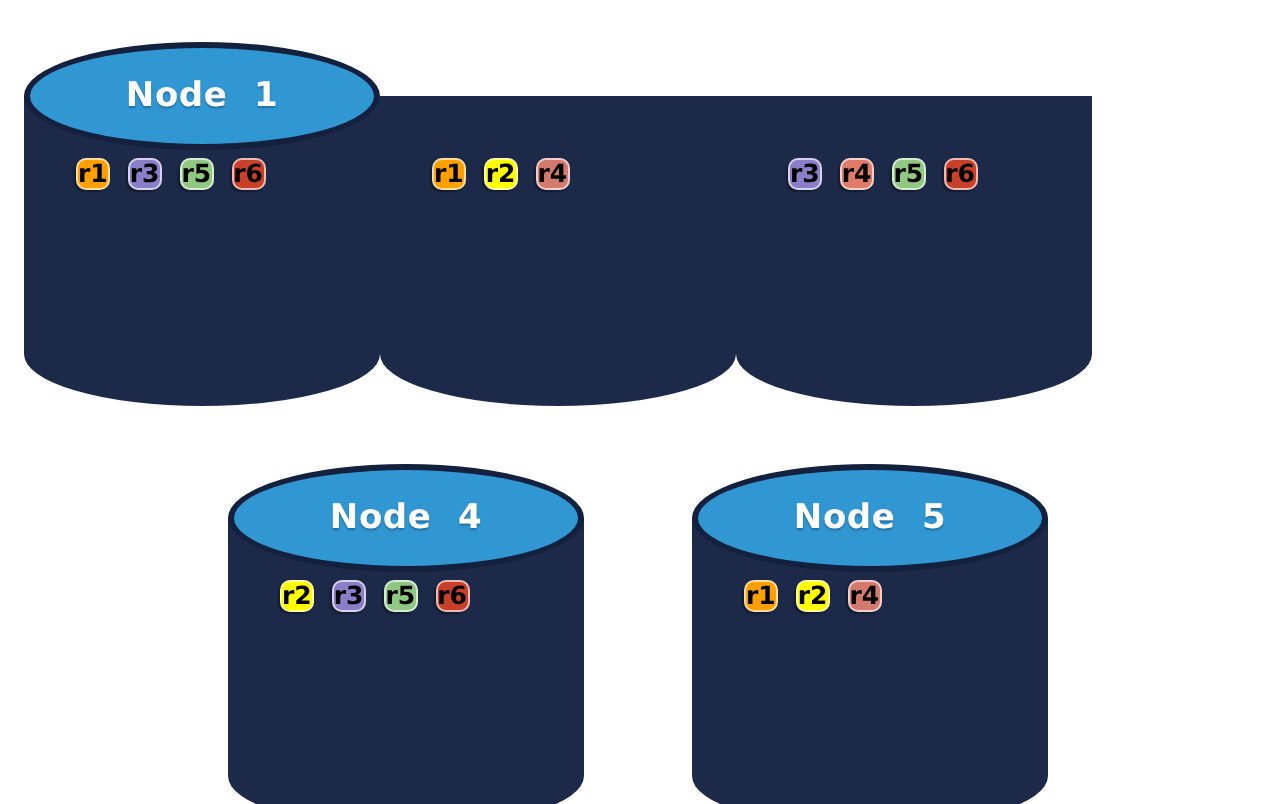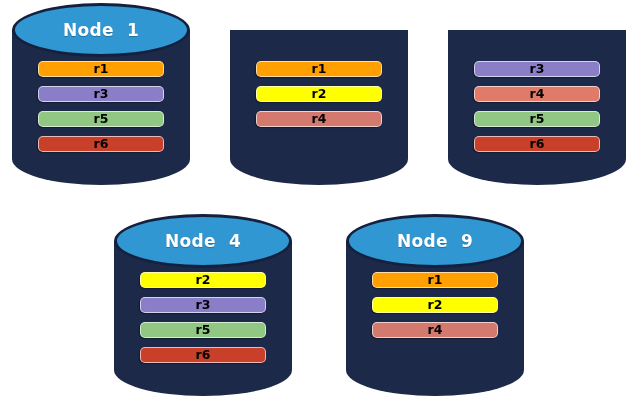--- a/index.html
+++ b/index.html
@@ -5,21 +5,21 @@
   html, body { margin: 0; padding: 0; }
   body {
     width: 638px; height: 402px;
     background: #ffffff;
     font-family: "DejaVu Sans", "Liberation Sans", sans-serif;
     overflow: hidden;
   }
   .canvas { position: relative; width: 638px; height: 402px; }
 
   .row { display: flex; }
-  .row-top { padding: 3px 12px 0 12px; justify-content: space-between; }
+  .row-top { padding: 21px 12px 0 12px; }
   .row-bottom { margin-top: 29px; justify-content: center; gap: 54px; }
 
   .node { position: relative; width: 178px; height: 182px; }
 
   .cyl-body {
     position: absolute; top: 27px; left: 0; right: 0; bottom: 0;
     background: #1C2949;
     border-radius: 0 0 50% 50% / 0 0 26px 26px;
   }
   .cyl-top {
@@ -35,21 +35,21 @@
     color: #ffffff;
     font-size: 17px;
     font-weight: bold;
     word-spacing: 7px;
     letter-spacing: 0.3px;
     text-shadow: 0 1px 1px rgba(0,0,0,0.25);
   }
 
   .bars {
     position: absolute; top: 58px; left: 26px; right: 26px;
-    display: flex; flex-direction: column; gap: 9px;
+    display: flex; flex-direction: row; gap: 9px;
     z-index: 3;
   }
   .bar {
     height: 16px;
     box-sizing: border-box;
     border-radius: 5px;
     border: 1px solid rgba(255,255,255,0.65);
     box-shadow: -1px 1px 1px rgba(0,0,0,0.35);
     text-align: center;
     line-height: 14px;
@@ -110,21 +110,21 @@
         <div class="bar" style="background-color: rgb(255, 255, 0);">r2</div>
         <div class="bar" style="background-color: rgb(138, 126, 200);">r3</div>
         <div class="bar" style="background-color: rgb(144, 199, 130);">r5</div>
         <div class="bar" style="background-color: rgb(200, 64, 42);">r6</div>
       </div>
     </div>
 
     <div class="node">
       <div class="cyl-body"></div>
       <div class="cyl-top">
-        <span class="node-title">Node 9</span>
+        <span class="node-title">Node 5</span>
       </div>
       <div class="bars">
         <div class="bar" style="background-color: rgb(255, 160, 0);">r1</div>
         <div class="bar" style="background-color: rgb(255, 255, 0);">r2</div>
         <div class="bar" style="background-color: rgb(211, 121, 110);">r4</div>
       </div>
     </div>
 
   </div>
 

